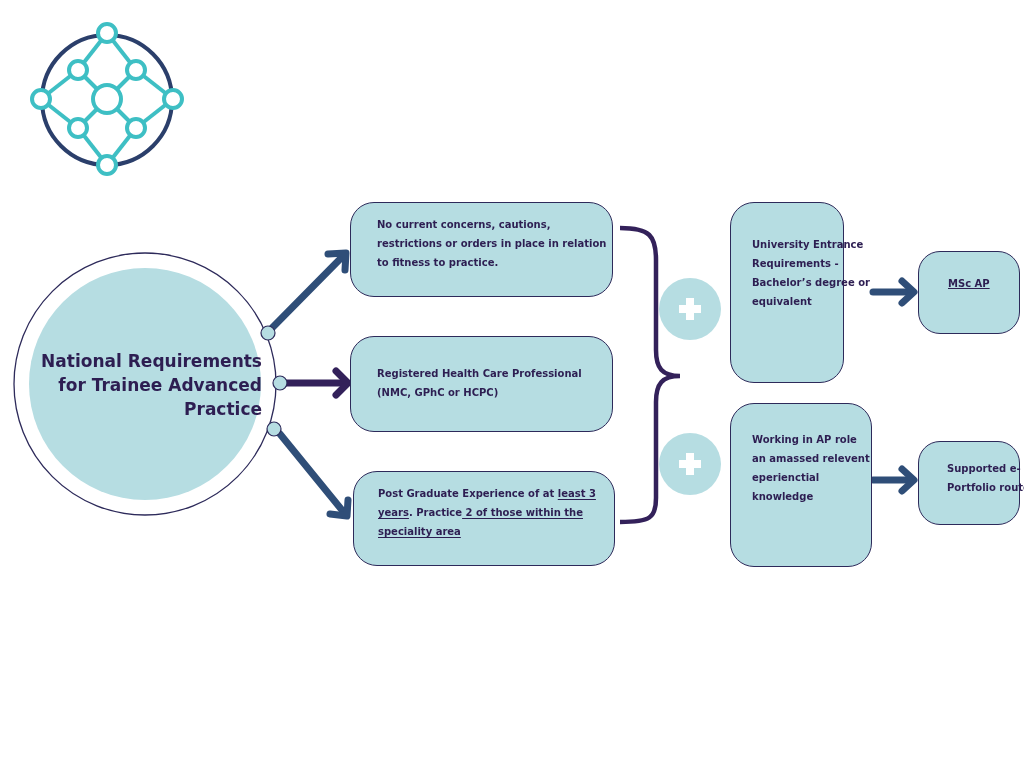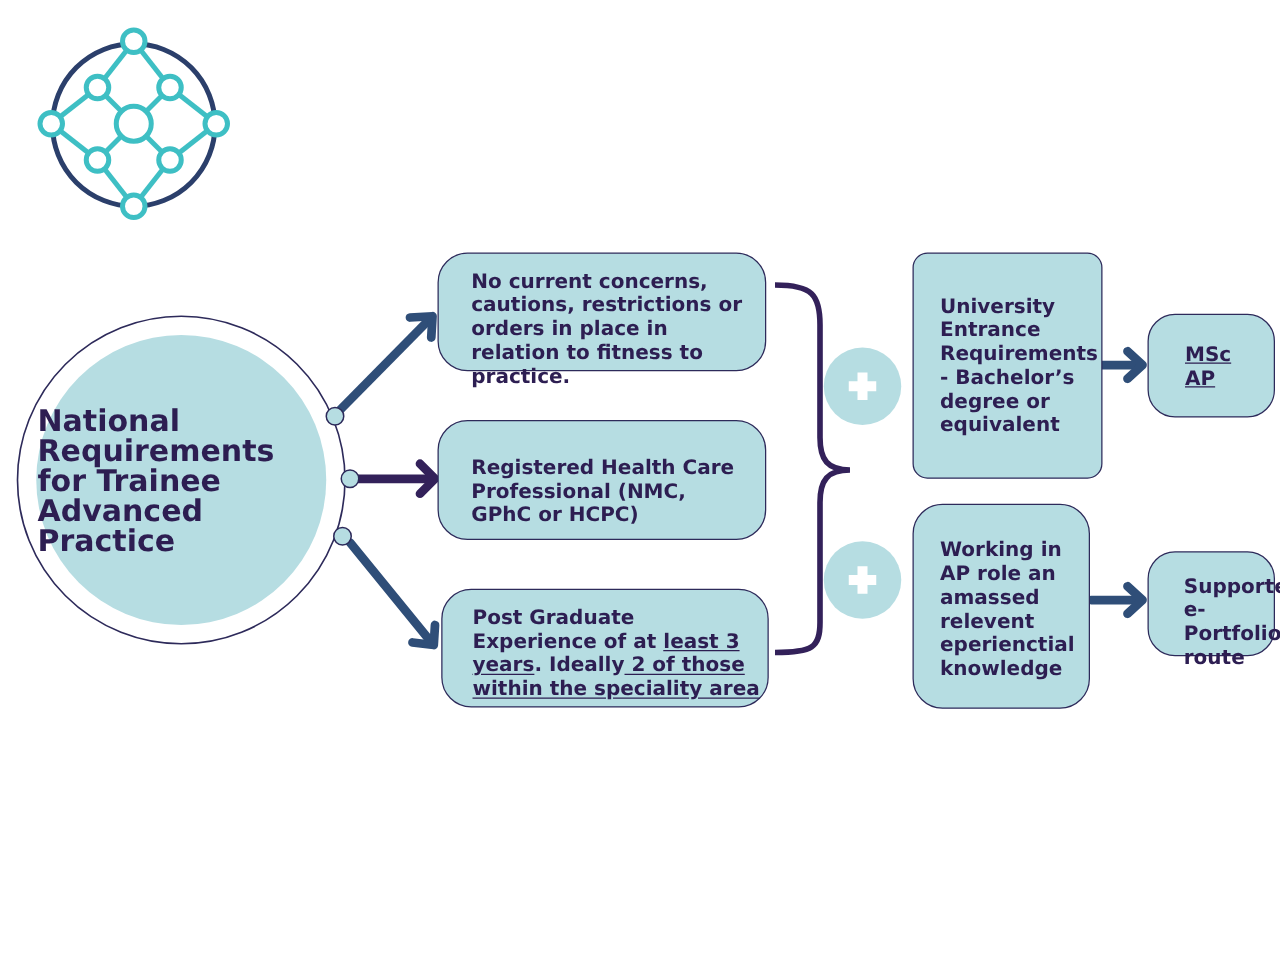--- a/index.html
+++ b/index.html
@@ -1,25 +1,25 @@
 <!DOCTYPE html>
 <html><head>
 <meta charset="utf-8">
 <style>
   html, body { margin:0; padding:0; background:#ffffff; }
   body { width:1024px; height:768px; position:relative; overflow:hidden;
          font-family:"DejaVu Sans", sans-serif; color:#2d1e52; }
   svg.lines { position:absolute; left:0; top:0; width:1024px; height:768px; }
   .box { position:absolute; background:#b6dde2; border:1.5px solid #2d2a5a;
-         box-sizing:border-box; font-weight:bold; font-size:16px; line-height:19px;
+         box-sizing:border-box; font-weight:bold; font-size:10px; line-height:19px;
          color:#2d1e52; }
   .box .txt { position:absolute; }
   .hub-title { position:absolute; left:30px; top:270px; width:232px; height:230px;
-               display:flex; align-items:center; justify-content:center; text-align:left;
-               font-weight:bold; font-size:24px; line-height:24px; color:#2d1e52; }
+               display:flex; align-items:center; justify-content:center; text-align:right;
+               font-weight:bold; font-size:17px; line-height:24px; color:#2d1e52; }
   u { text-decoration:underline; text-underline-offset:2px; }
 </style>
 </head>
 <body>
 
 <svg class="lines" viewBox="0 0 1024 768">
 
   <g stroke="#2f4e78" stroke-width="7" fill="none" stroke-linecap="round" stroke-linejoin="round">
     <line x1="272" y1="328" x2="345" y2="254"></line>
     <polyline points="328,254 346,253 345,270"></polyline>
@@ -94,25 +94,25 @@
 <div class="box" style="left:350px;top:202px;width:263px;height:95px;border-radius:24px;">
   <div class="txt" style="left:26px;top:12px;width:230px;">No current concerns, cautions, restrictions or orders in place in relation to fitness to practice.</div>
 </div>
 
 <div class="box" style="left:350px;top:336px;width:263px;height:96px;border-radius:24px;">
   <div class="txt" style="left:26px;top:27px;width:220px;">Registered Health Care Professional (NMC, GPhC or HCPC)</div>
 </div>
 
 <div class="box" style="left:353px;top:471px;width:262px;height:95px;border-radius:24px;">
   <div class="txt" style="left:24px;top:12px;width:232px;">
-    <span>Post Graduate Experience of at </span><u>least 3 years</u><span>. Ideally</span><u> 2 of those within the speciality area</u>
+    <span>Post Graduate Experience of at </span><u>least 3 years</u><span>. Practice</span><u> 2 of those within the speciality area</u>
   </div>
 </div>
 
-<div class="box" style="left:730px;top:202px;width:152px;height:181px;border-radius:12px;">
+<div class="box" style="left:730px;top:202px;width:114px;height:181px;border-radius:24px;">
   <div class="txt" style="left:21px;top:32px;width:118px;">University Entrance Requirements - Bachelor’s degree or equivalent</div>
 </div>
 
 <div class="box" style="left:730px;top:403px;width:142px;height:164px;border-radius:24px;padding-left:37px;">
   <div class="txt" style="left:21px;top:26px;width:118px;">Working in AP role an amassed relevent eperienctial knowledge</div>
 </div>
 
 <div class="box" style="left:918px;top:251px;width:102px;height:83px;border-radius:22px;">
   <div class="txt" style="left:29px;top:22px;width:50px;text-decoration:underline;">MSc AP</div>
 </div>

